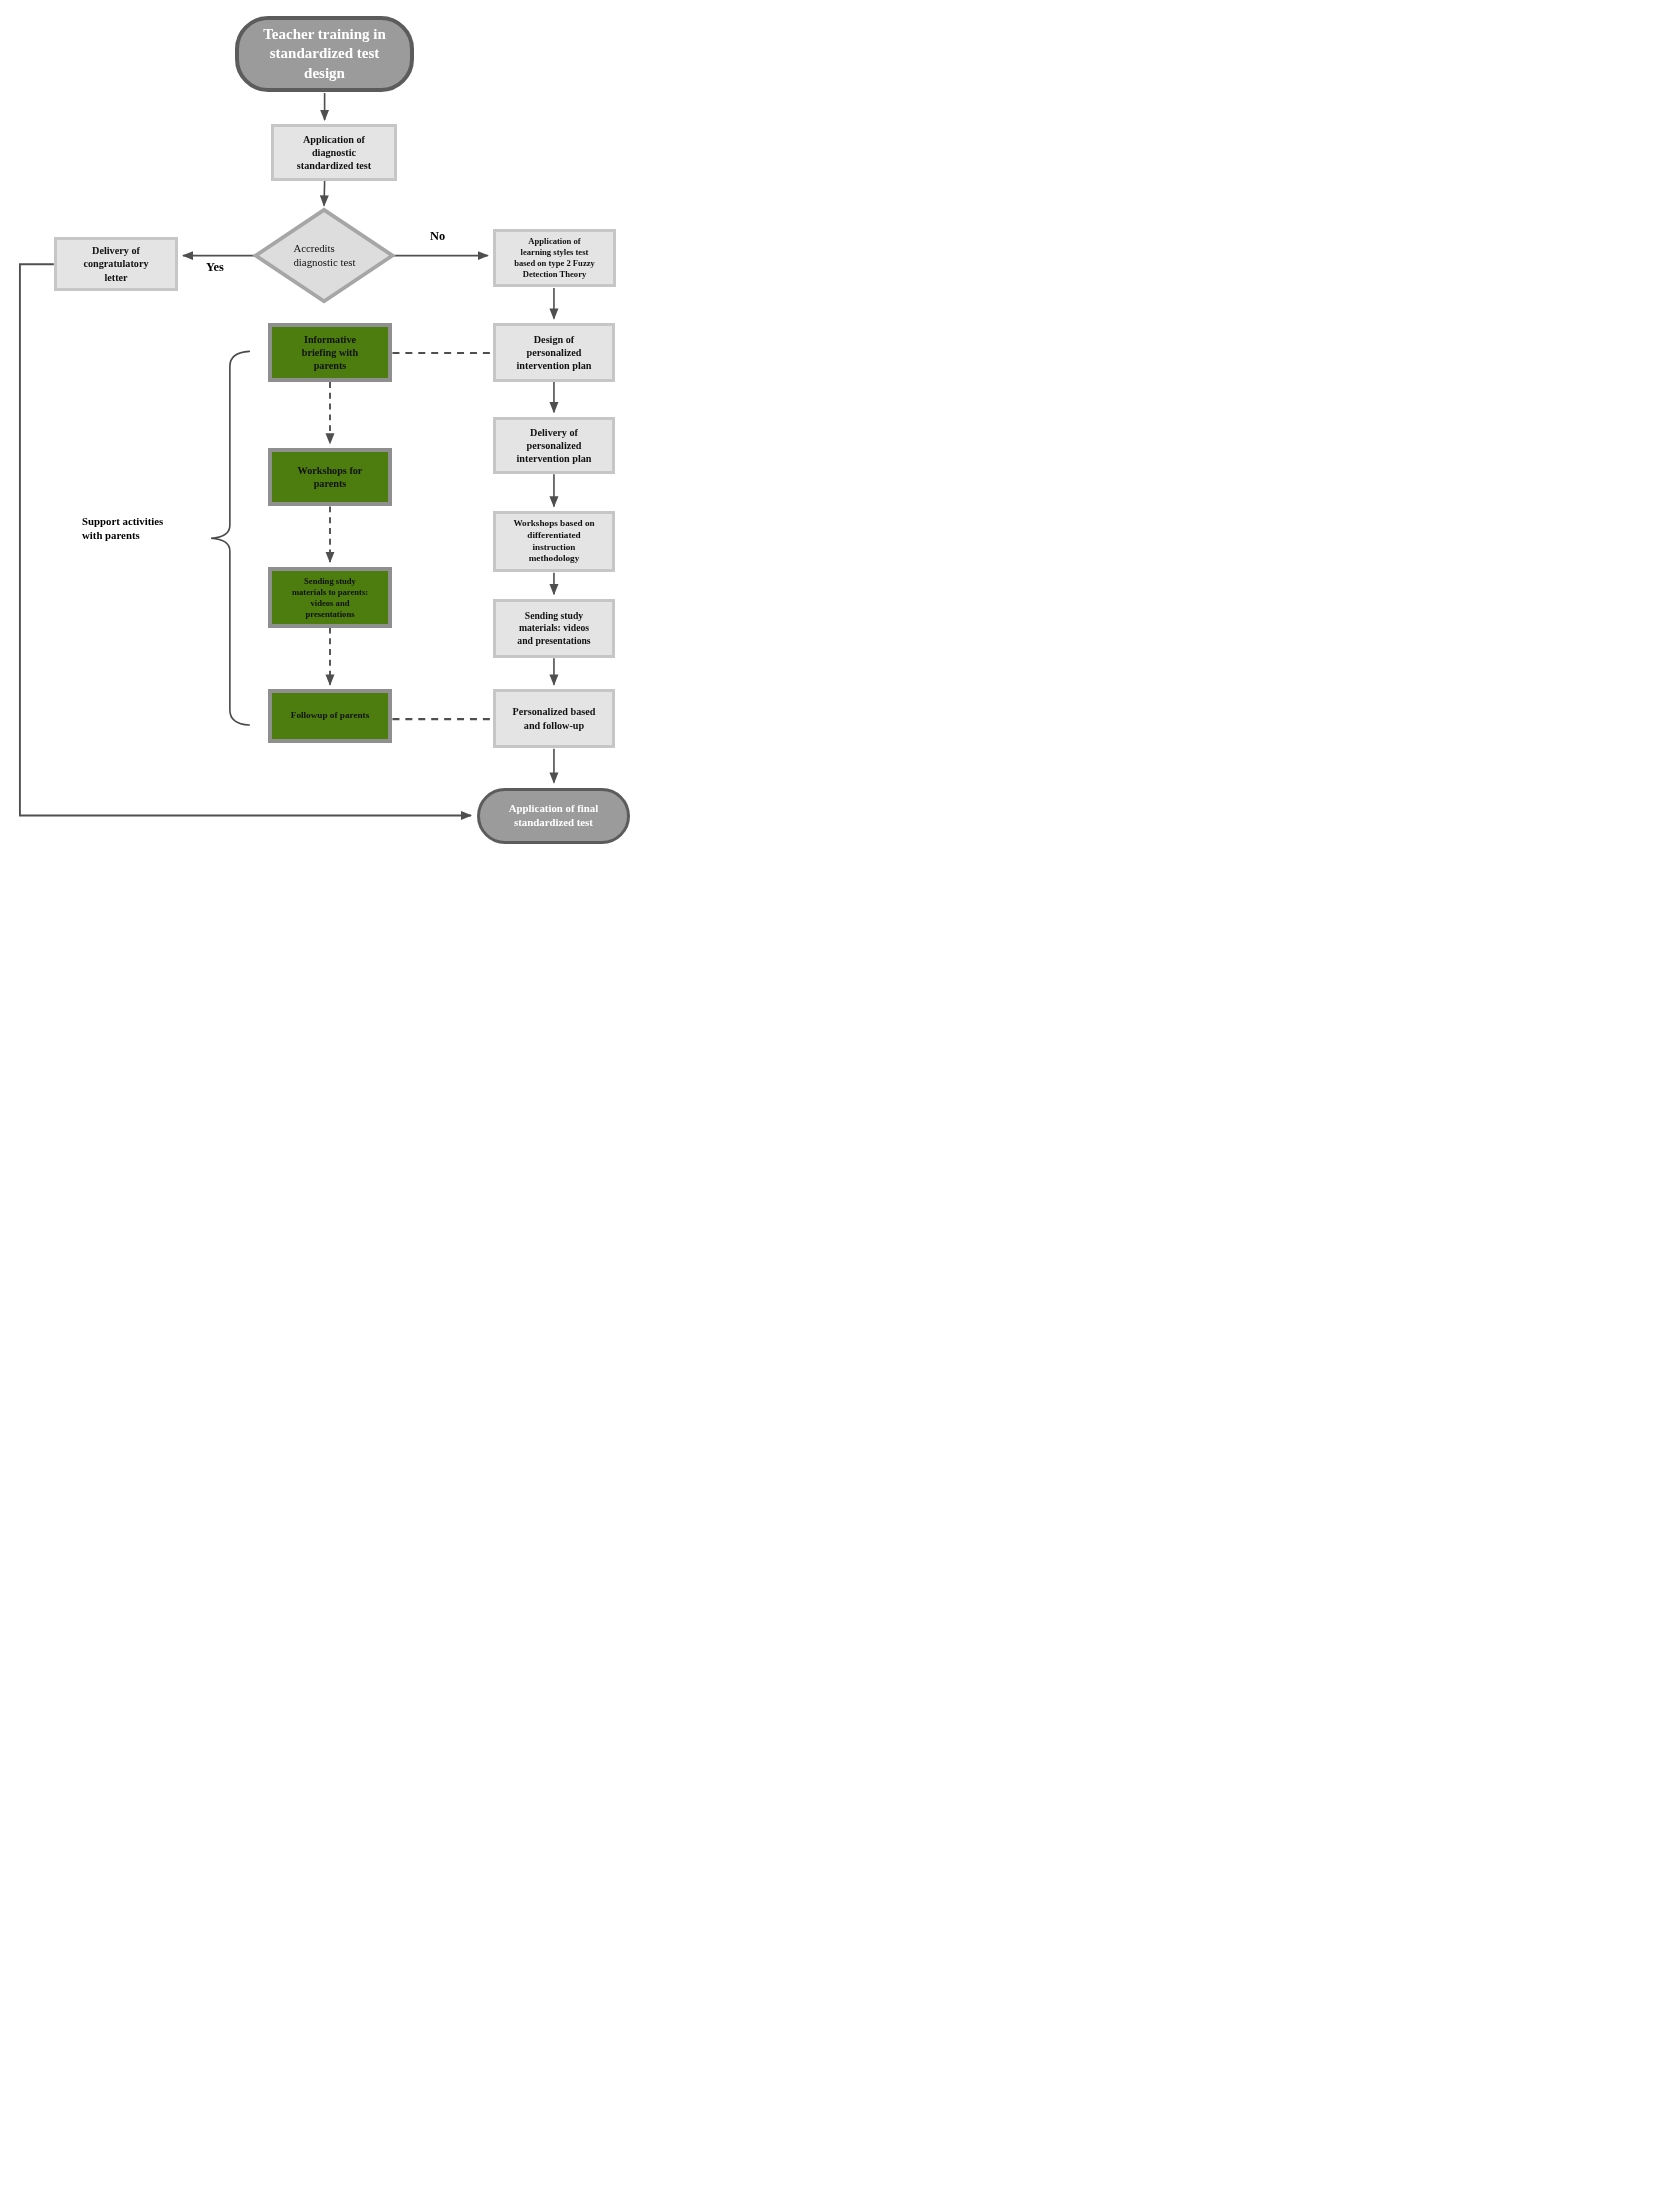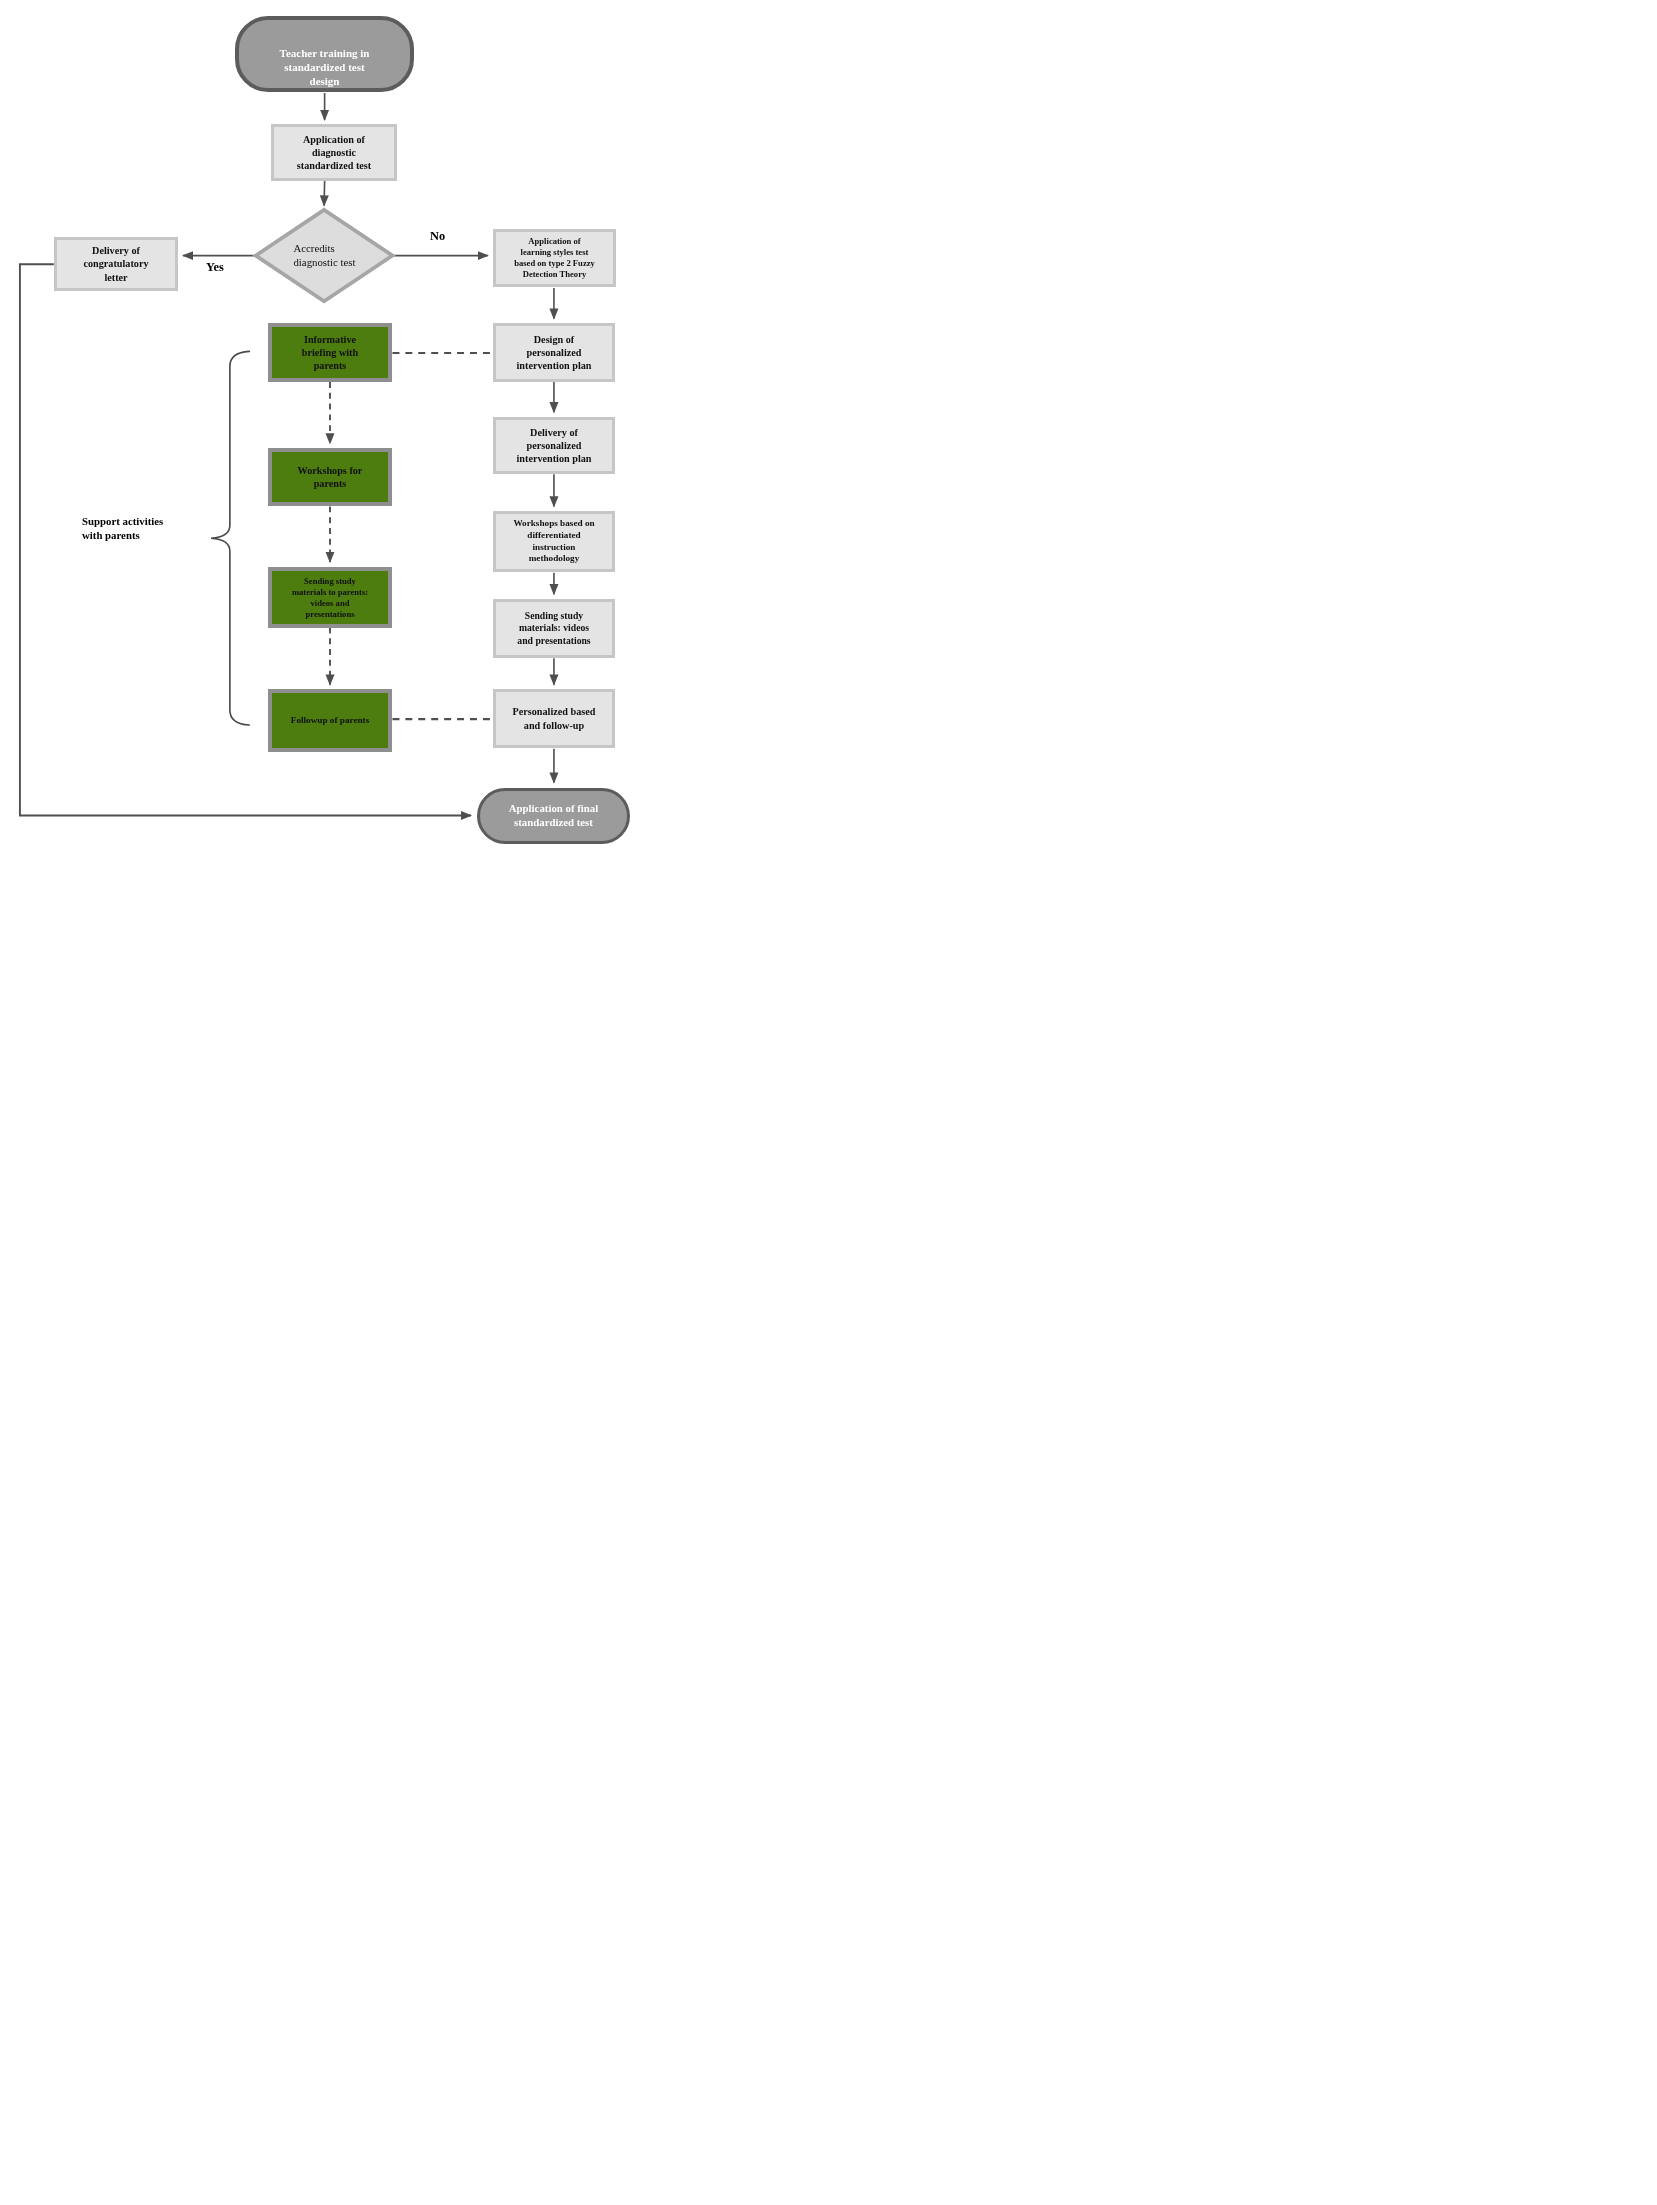--- a/index.html
+++ b/index.html
@@ -10,21 +10,21 @@
         text-align:center;font-weight:bold;color:#111111;box-sizing:border-box;}
   .node-label{white-space:pre-line;line-height:1.28;}
   .process{background:#e4e4e4;border:3.8px solid #c6c6c6;}
   .process-dark{background:#4d7c0f;border:4.3px solid #8f8f8f;}
   .stadium{background:#9b9b9b;border:4.3px solid #5c5c5c;color:#ffffff;}
   .diamond-text{position:absolute;display:flex;align-items:center;justify-content:center;
         text-align:left;font-weight:normal;color:#111111;}
   .edge-label{position:absolute;font-weight:bold;font-size:12.4px;color:#000000;}
   .annotation{position:absolute;font-weight:bold;font-size:10.8px;color:#000000;
         line-height:1.3;white-space:pre-line;}
-  .fs24{font-size:11px;align-items:flex-end;} .fs20{font-size:10.8px;} .fs19{font-size:10.2px;}
+  .fs24{font-size:15px;} .fs20{font-size:10.8px;} .fs19{font-size:10.2px;}
   .fs18{font-size:9.7px;} .fs17{font-size:9.2px;} .fs16{font-size:8.6px;}
 </style>
 </head>
 <body>
 
 <div id="page">
 
   <svg id="connectors" viewBox="0 0 1200 1596" xmlns="http://www.w3.org/2000/svg">
     <defs>
       <marker id="arrow" viewBox="0 0 10 8" refX="9" refY="4" markerUnits="userSpaceOnUse" markerWidth="21" markerHeight="17" orient="auto">
@@ -128,21 +128,21 @@
 instruction
 methodology</div>
   </div>
 
   <div class="node process fs18" style="left:493px;top:599px;width:122px;height:59px;">
     <div class="node-label">Sending study
 materials: videos
 and presentations</div>
   </div>
 
-  <div class="node process-dark fs17" style="left:268px;top:689px;width:124px;height:63px;">
+  <div class="node process-dark fs17" style="left:268px;top:689px;width:124px;height:54px;">
     <div class="node-label">Followup of parents</div>
   </div>
 
   <div class="node process fs19" style="left:493px;top:689px;width:122px;height:59px;">
     <div class="node-label">Personalized based
 and follow-up</div>
   </div>
 
   <div class="node stadium fs20" style="left:477px;top:788px;width:153px;height:56px;border-radius:28px;border-width:3.8px;">
     <div class="node-label">Application of final

